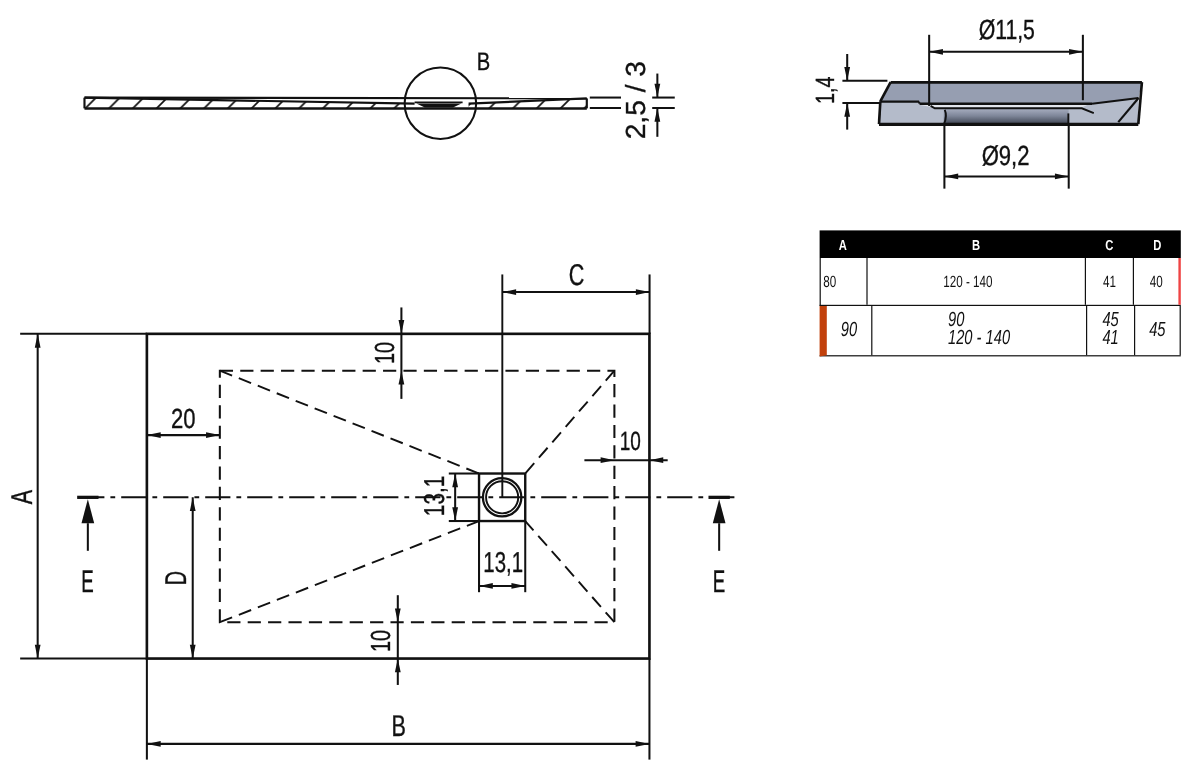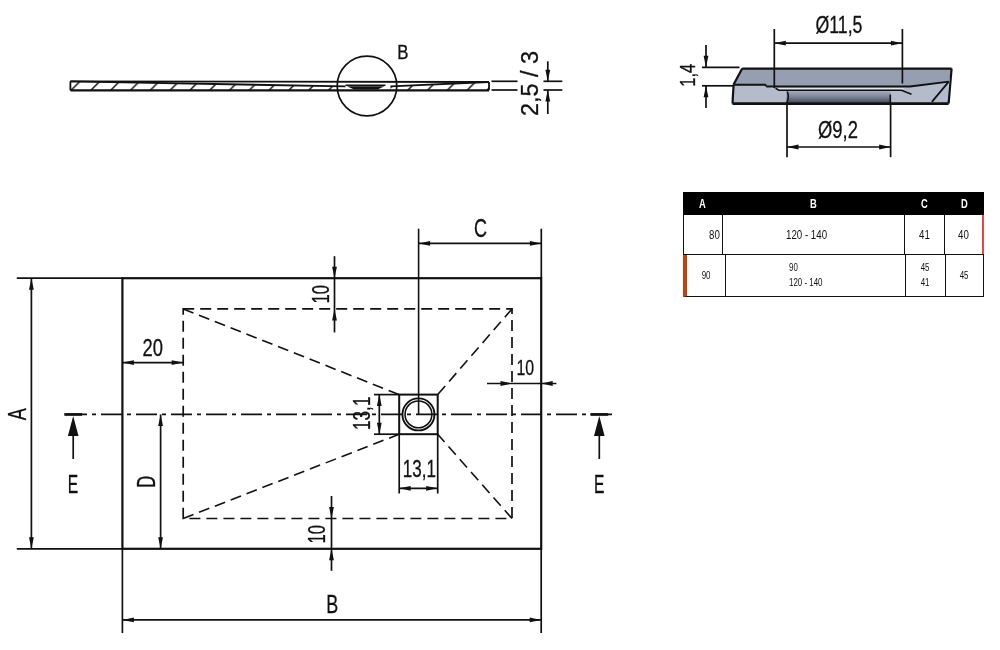--- a/index.html
+++ b/index.html
@@ -145,34 +145,34 @@
 <text transform="translate(599.0999999999999 484) scale(0.6 1)" x="0" y="9.3" font-size="26" text-anchor="middle" fill="#111" stroke="#111" stroke-width="0.3" font-weight="normal">E</text>
 </svg>
 <div class="tbl">
 <div style="background:#000;color:#fff;height:23px;display:flex;align-items:center;font-size:12px;font-weight:bold;">
       <div style="width:39.5px;text-align:center"><span style="display:inline-block;transform:scale(0.78,1)">A</span></div>
       <div style="width:182.1px;text-align:center"><span style="display:inline-block;transform:scale(0.78,1)">B</span></div>
       <div style="width:40.4px;text-align:center"><span style="display:inline-block;transform:scale(0.78,1)">C</span></div>
       <div style="width:39px;text-align:center"><span style="display:inline-block;transform:scale(0.78,1)">D</span></div>
     </div>
 <div style="display:flex;height:39.5px;border-left:1px solid #111;border-bottom:1px solid #111;font-size:13.5px;">
-      <div style="width:39px;border-right:1px solid #111;display:flex;align-items:center;justify-content:flex-end">
+      <div style="width:39px;border-right:1px solid #111;display:flex;align-items:center;justify-content:flex-start">
         <span style="display:inline-block;transform:scale(0.72,1)">80</span>
       </div>
       <div style="width:182.1px;border-right:1px solid #111;display:flex;align-items:center">
         <span style="display:inline-block;margin-left:63px;transform:scale(0.72,1);transform-origin:left center;white-space:nowrap">120 - 140</span>
       </div>
       <div style="width:40.4px;border-right:1px solid #111;display:flex;align-items:center;justify-content:center">
         <span style="display:inline-block;transform:scale(0.72,1)">41</span>
       </div>
       <div style="width:38.5px;border-right:2px solid #ef4444;display:flex;align-items:center;justify-content:center">
         <span style="display:inline-block;transform:scale(0.72,1)">40</span>
       </div>
     </div>
-<div style="display:flex;height:42px;border-left:4px solid #c2410c;border-bottom:1.5px solid #111;font-size:11px;line-height:14.6px;">
+<div style="display:flex;height:42px;border-left:6px solid #c2410c;border-bottom:1.5px solid #111;font-size:17px;line-height:14.6px;font-style:italic;">
       <div style="width:39px;border-right:1px solid #111;display:flex;align-items:center;justify-content:center">
         <span style="display:inline-block;transform:scale(0.72,1)">90</span>
       </div>
       <div style="width:182.1px;border-right:1px solid #111;display:flex;flex-direction:column;justify-content:center">
         <span style="display:inline-block;margin-left:63px;transform:scale(0.72,1);transform-origin:left center;white-space:nowrap">90</span>
         <span style="display:inline-block;margin-left:63px;transform:scale(0.72,1);transform-origin:left center;white-space:nowrap">120 - 140</span>
       </div>
       <div style="width:40.4px;border-right:1px solid #111;display:flex;flex-direction:column;align-items:center;justify-content:center">
         <span style="display:inline-block;transform:scale(0.72,1)">45</span>
         <span style="display:inline-block;transform:scale(0.72,1)">41</span>

